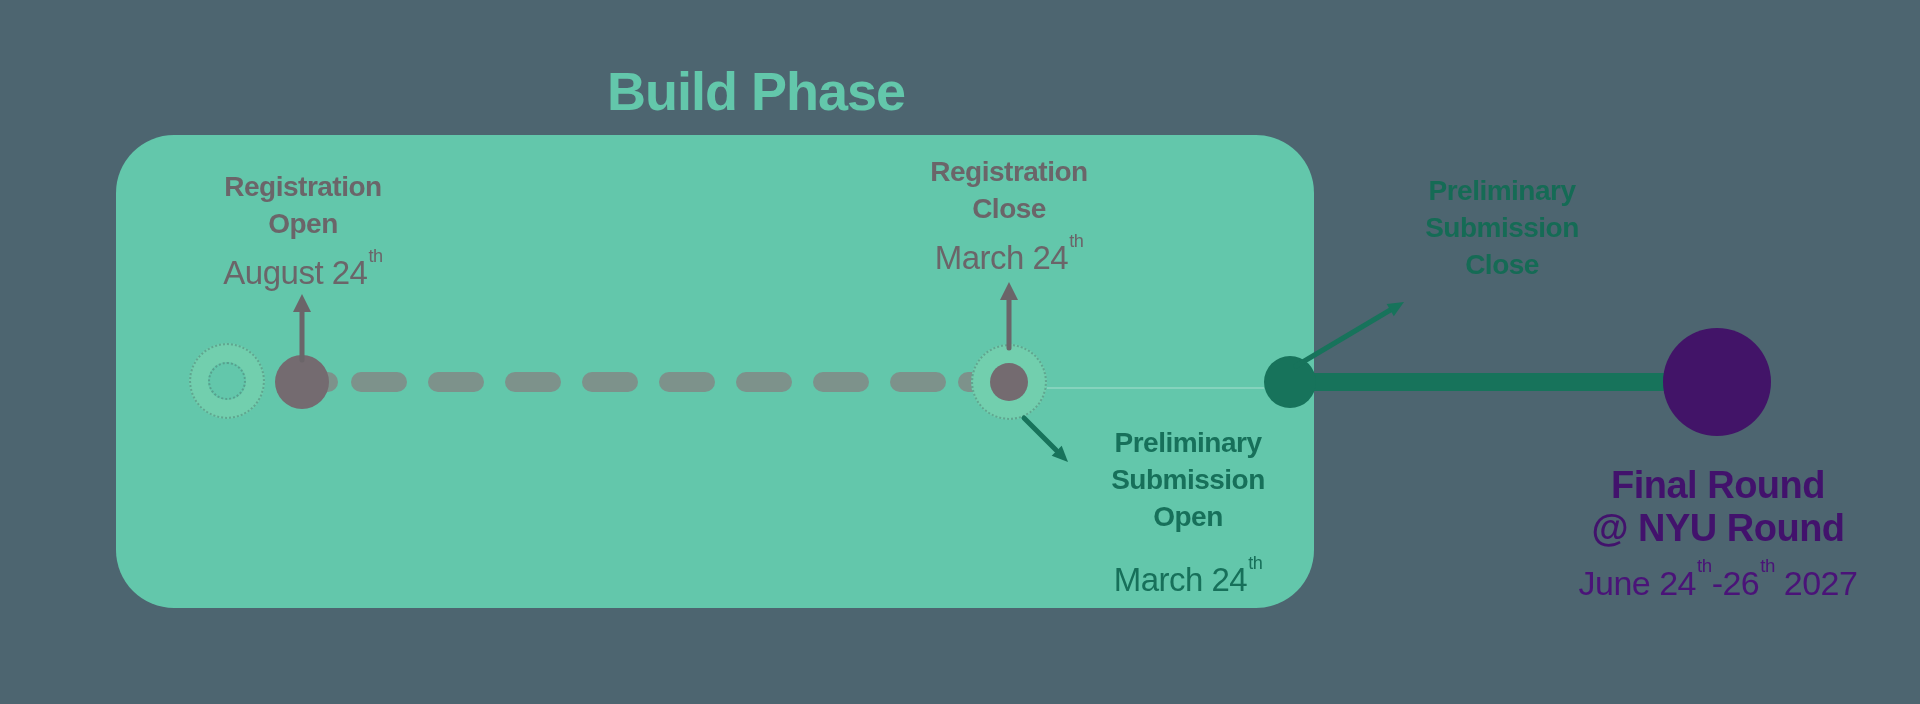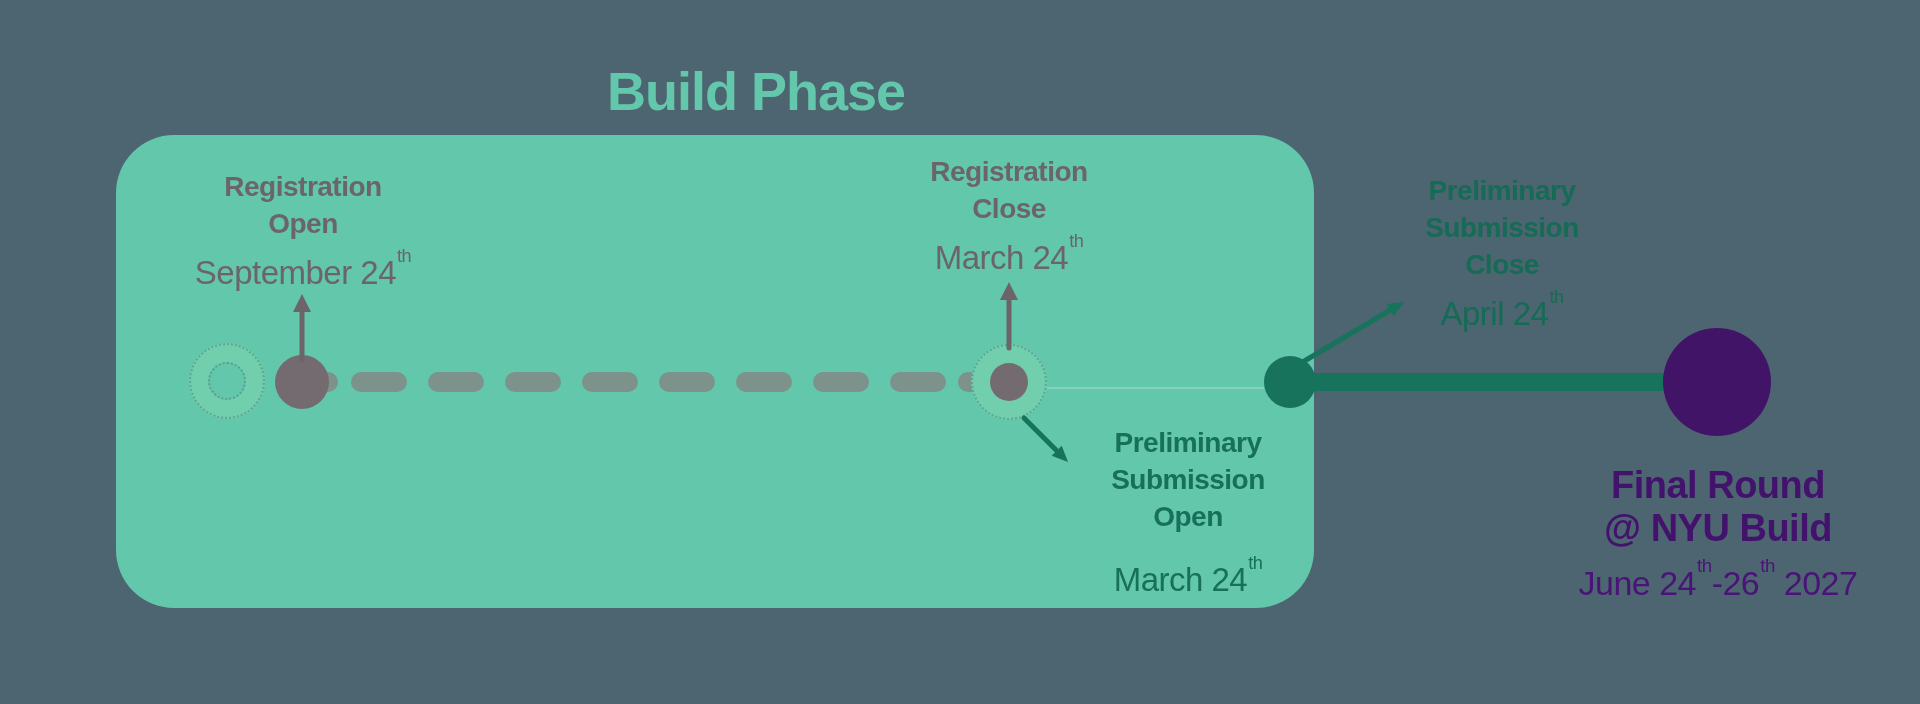--- a/index.html
+++ b/index.html
@@ -114,21 +114,21 @@
     <line x1="8" y1="78" x2="104" y2="21" stroke="currentColor" stroke-width="5" stroke-linecap="round"></line>
     <polygon points="116,14 105.8,28.2 98.7,16.1" fill="currentColor"></polygon>
   </svg>
 
   <div class="tb gray-t" style="left:107px;top:168px;width:300px">
     <div class="h">
       <span>Registration</span><br>
       <span>Open</span>
     </div>
     <div class="d">
-      <span>September 24</span><sup>th</sup>
+      <span>August 24</span><sup>th</sup>
     </div>
   </div>
 
   <div class="tb gray-t" style="left:813px;top:153px;width:300px">
     <div class="h">
       <span>Registration</span><br>
       <span>Close</span>
     </div>
     <div class="d">
       <span>March 24</span><sup>th</sup>
@@ -145,28 +145,25 @@
       <span>March 24</span><sup>th</sup>
     </div>
   </div>
 
   <div class="tb teal-t-dk" style="left:1306px;top:172px;width:300px">
     <div class="h">
       <span>Preliminary</span><br>
       <span>Submission</span><br>
       <span>Close</span>
     </div>
-    <div class="d">
-      <span>April 24</span><sup>th</sup>
-    </div>
   </div>
 
   <div class="tb final-t" style="left:1497px;top:464px;width:350px">
     <div class="h">
       <span>Final Round</span><br>
-      <span>@ NYU Build</span>
+      <span>@ NYU Round</span>
     </div>
     <div class="d">
       <span>June 24</span><sup>th</sup><span>-26</span><sup>th</sup><span> 2027</span>
     </div>
   </div>
 
 </div>
 
 </body></html>

